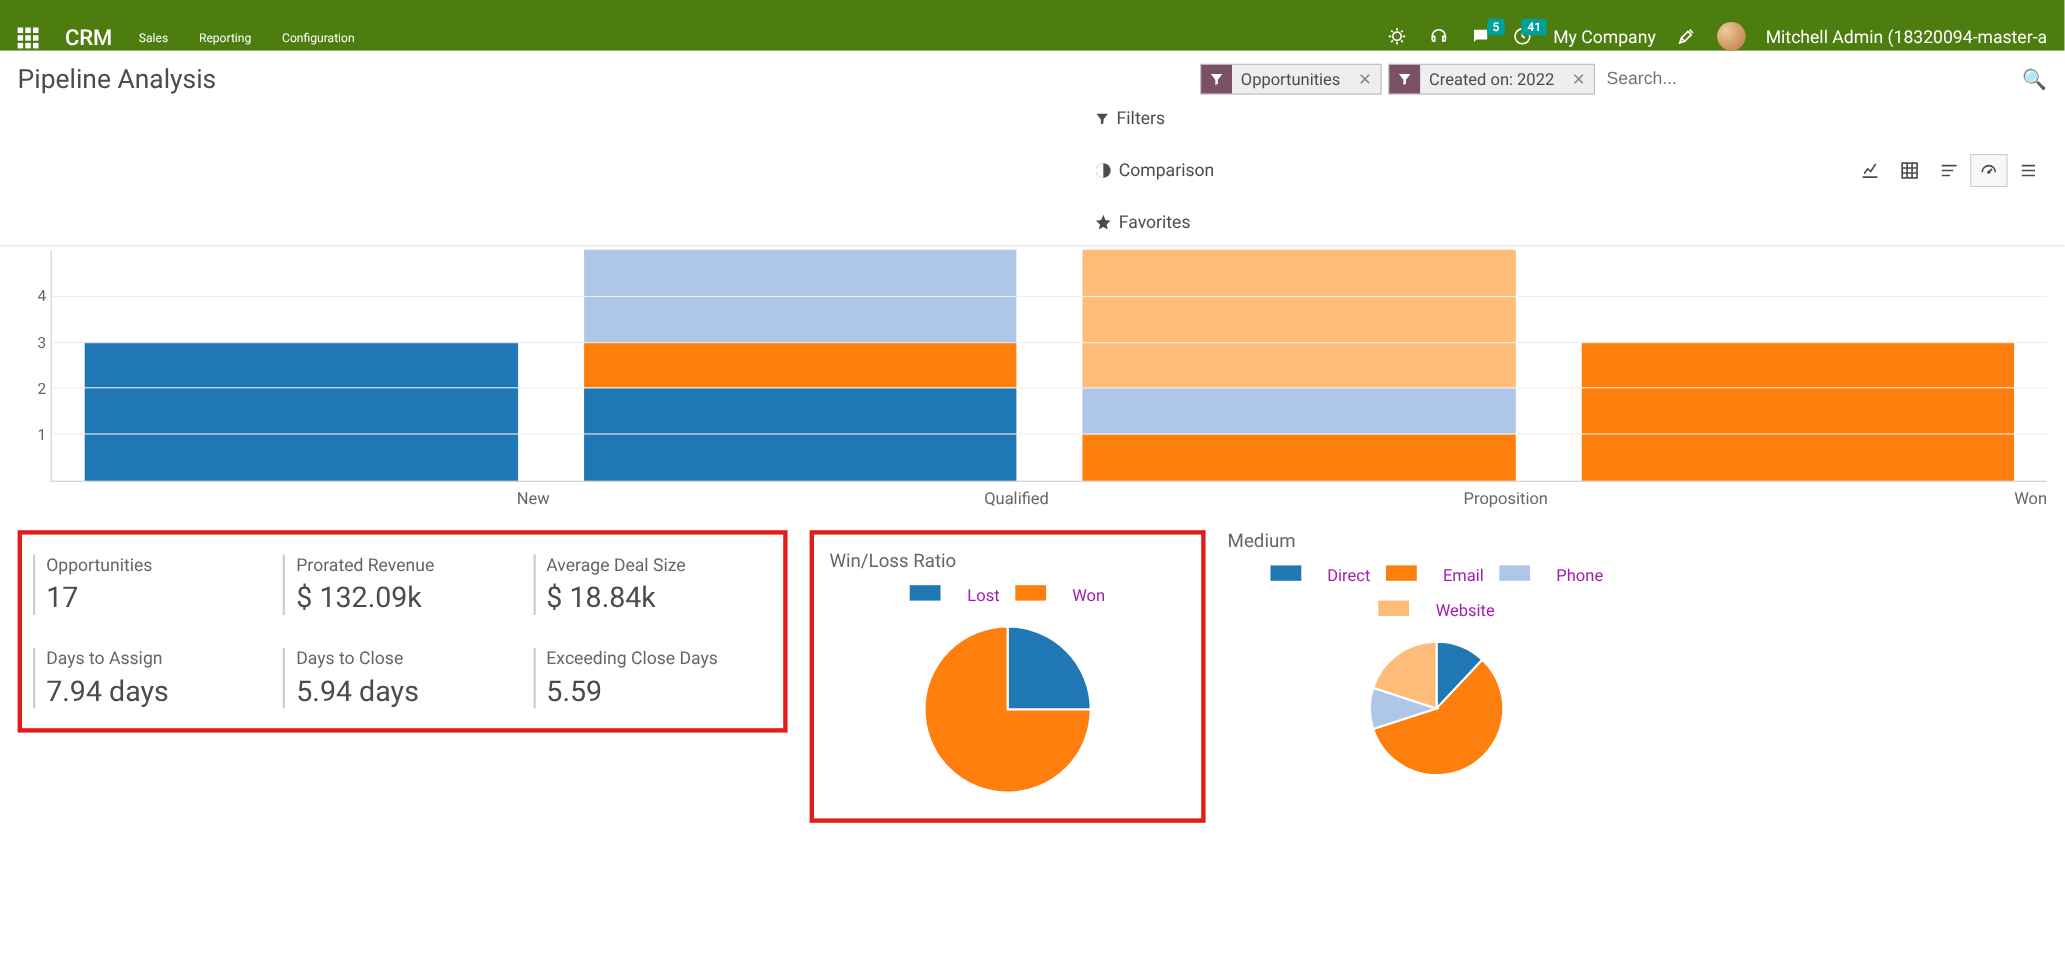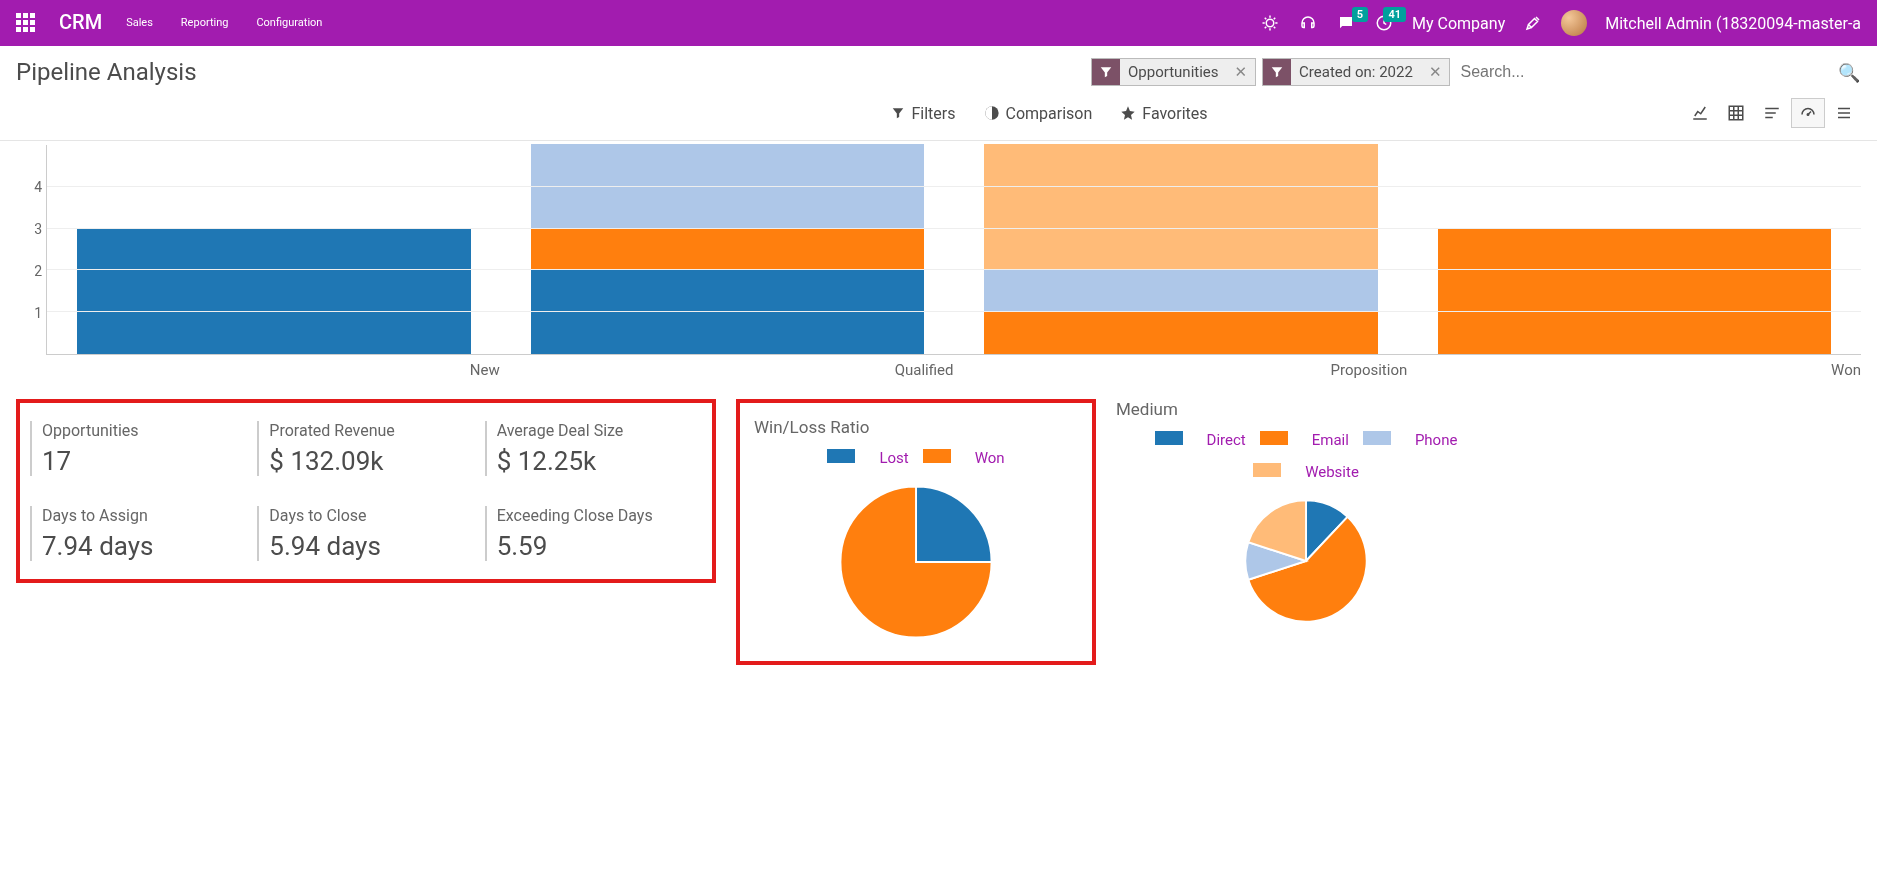--- a/index.html
+++ b/index.html
@@ -1,19 +1,19 @@
 <!DOCTYPE html>
 <html><head>
 <meta charset="utf-8">
 <style>
 * { box-sizing: border-box; margin: 0; padding: 0; }
 body { font-family: -apple-system, BlinkMacSystemFont, "Segoe UI", Roboto, sans-serif; font-size: 14px; color: #4c4c4c; background: #fff; overflow-x: hidden; }
 
 
-.topnav { background: #a21caf; color: #fff; height: 46px; display: flex; align-items: flex-start; padding: 10px 16px; gap: 24px; }
+.topnav { background: #4d7c0f; color: #fff; height: 46px; display: flex; align-items: flex-end; padding: 0 16px; gap: 24px; }
 .topnav-left { display: flex; align-items: center; gap: 24px; }
 .apps-icon { display: grid; grid-template-columns: repeat(3, 5px); grid-template-rows: repeat(3, 5px); gap: 2px; cursor: pointer; }
 .apps-icon span { background: #fff; width: 5px; height: 5px; }
 .brand { font-size: 20px; font-weight: 500; }
 .top-menu { display: flex; gap: 28px; }
 .top-menu-item { color: #fff; cursor: pointer; font-size: 11px; }
 .topnav-right { margin-left: auto; display: flex; align-items: center; gap: 18px; }
 .icon-btn { width: 20px; height: 20px; display: flex; align-items: center; justify-content: center; cursor: pointer; position: relative; }
 .badge { position: absolute; top: -6px; right: -12px; background: #00a09d; color: #fff; font-size: 11px; padding: 1px 5px; border-radius: 3px; font-weight: 600; }
 .company-name { font-size: 16px; }
@@ -27,21 +27,21 @@
 .search-area { display: flex; align-items: center; gap: 6px; flex: 0 0 auto; width: 770px; }
 .filter-chip { background: #eee; border: 1px solid #bbb; display: flex; align-items: stretch; height: 28px; font-size: 15px; }
 .filter-chip .chip-icon { background: #7c5167; color: #fff; width: 28px; display: flex; align-items: center; justify-content: center; }
 .filter-chip .chip-text { padding: 0 8px; display: flex; align-items: center; color: #4c4c4c; }
 .filter-chip .chip-close { padding: 0 8px; display: flex; align-items: center; cursor: pointer; color: #888; }
 .search-input { flex: 1; border: none; outline: none; font-size: 16px; padding: 4px; color: #999; }
 .search-glass { color: #999; font-size: 18px; }
 
 .cp-row2 { display: flex; align-items: center; justify-content: space-between; }
 .cp-left-spacer { width: 400px; }
-.filter-buttons { display: flex; gap: 28px; }
+.filter-buttons { display: flex; gap: 28px; flex-direction: column; }
 .filter-btn { display: flex; align-items: center; gap: 6px; cursor: pointer; font-size: 16px; color: #4c4c4c; }
 .view-switcher { display: flex; gap: 2px; }
 .view-btn { width: 34px; height: 30px; display: flex; align-items: center; justify-content: center; cursor: pointer; color: #4c4c4c; border: 1px solid transparent; }
 .view-btn.active { border: 1px solid #ccc; background: #f7f7f7; }
 
 
 .main { padding: 0; }
 
 
 .barchart-wrap { padding: 4px 16px 10px 16px; }
@@ -273,21 +273,21 @@
           <div class="stat-cell">
             <div class="stat-label">Opportunities</div>
             <div class="stat-value">17</div>
           </div>
           <div class="stat-cell">
             <div class="stat-label">Prorated Revenue</div>
             <div class="stat-value">$ 132.09k</div>
           </div>
           <div class="stat-cell">
             <div class="stat-label">Average Deal Size</div>
-            <div class="stat-value">$ 12.25k</div>
+            <div class="stat-value">$ 18.84k</div>
           </div>
           <div class="stat-cell">
             <div class="stat-label">Days to Assign</div>
             <div class="stat-value">7.94 days</div>
           </div>
           <div class="stat-cell">
             <div class="stat-label">Days to Close</div>
             <div class="stat-value">5.94 days</div>
           </div>
           <div class="stat-cell">

